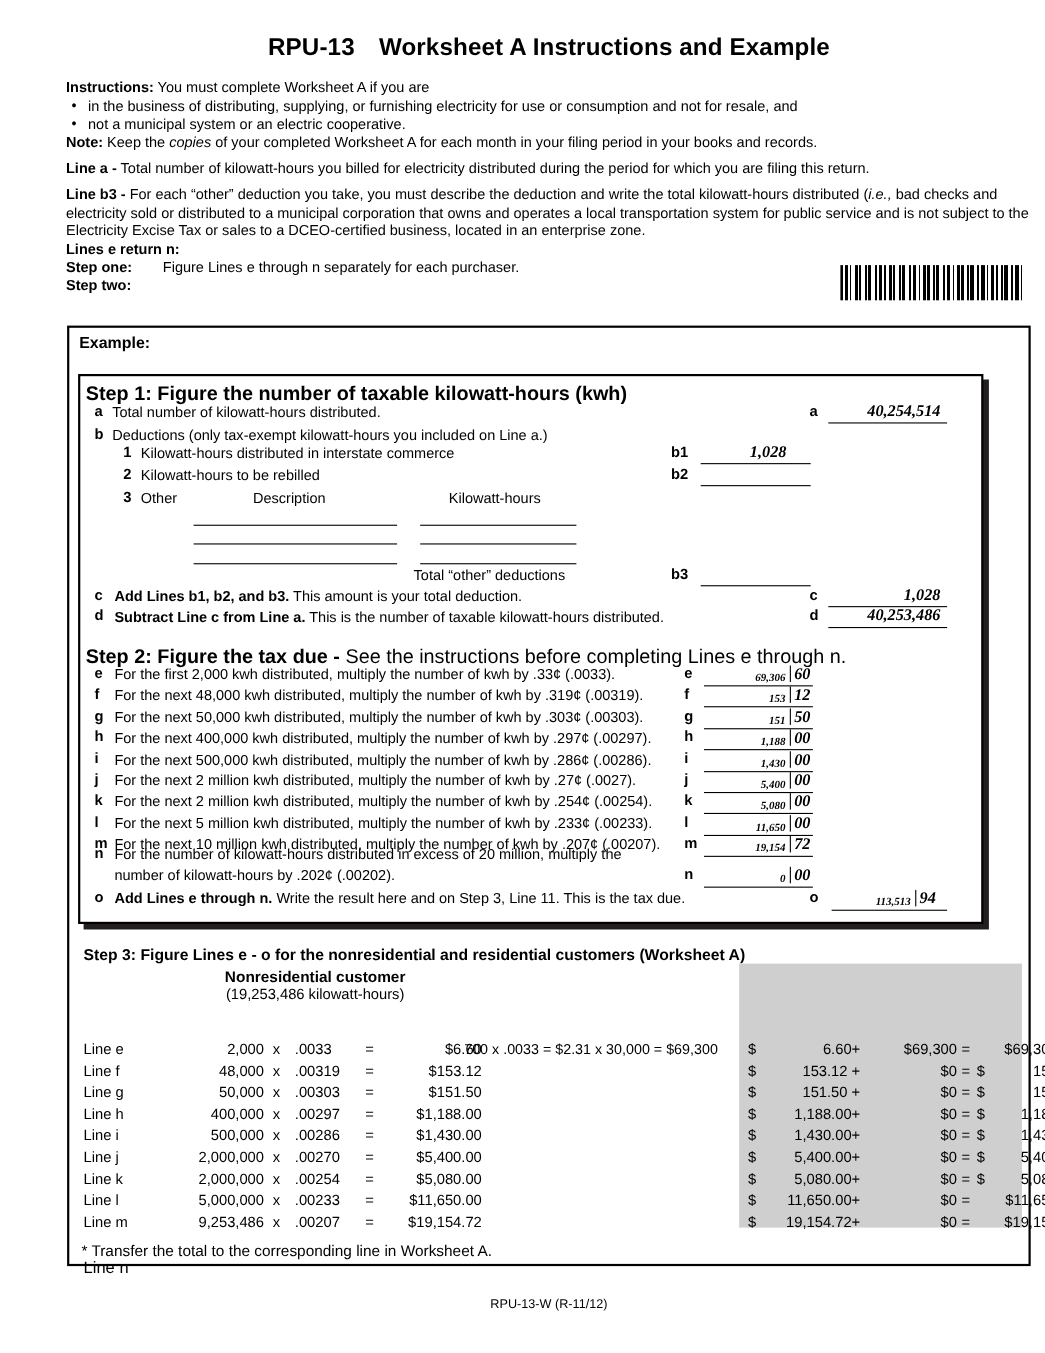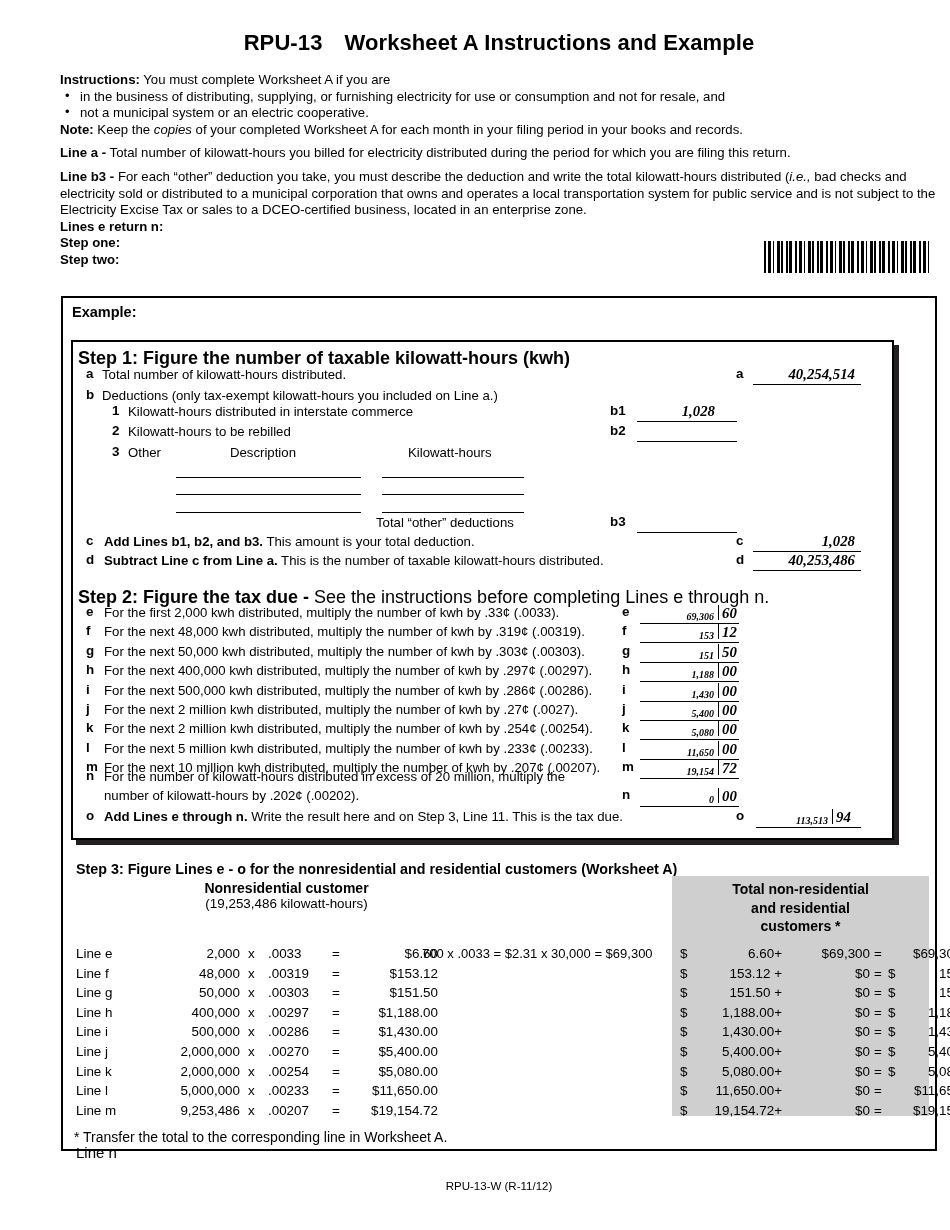--- a/index.html
+++ b/index.html
@@ -241,20 +241,21 @@
     <p>
       <span class="b">Line a -</span><span> Total number of kilowatt-hours you billed for electricity distributed during the period for which you are filing this return.</span>
     </p>
     <div class="spacer6"></div>
     <p>
       <span class="b">Line b3 -</span><span> For each “other” deduction you take, you must describe the deduction and write the total kilowatt-hours distributed (</span><span class="it">i.e.,</span><span> bad checks and electricity sold or distributed to a municipal corporation that owns and operates a local transportation system for public service and is not subject to the Electricity Excise Tax or sales to a DCEO-certified business, located in an enterprise zone.</span>
     </p>
     <p class="b">Lines e return n:</p>
     <div class="steprow">
       <span class="lbl">Step one:</span>
+      <span>Figure Lines e through n separately for each purchaser.</span>
     </div>
     <div class="steprow">
       <span class="lbl">Step two:</span>
     </div>
   </div>
 
   <div class="barcode"></div>
 
   <div class="outerbox"></div>
   <div class="example-label">Example:</div>
@@ -425,25 +426,20 @@
 
   <div class="step3title">Step 3:  Figure Lines e - o for the nonresidential and residential customers (Worksheet A)</div>
 
   <div class="colhead" style="left:130px; top:880px; width:265px;">
     <span class="big">Nonresidential customer</span>
     <span class="sub">(19,253,486 kilowatt-hours)</span>
   </div>
 
 
   <div class="graybox"></div>
-  <div class="grayhead">
-    <span style="display:block;">Total non-residential</span>
-    <span style="display:block;">and residential</span>
-    <span style="display:block;">customers *</span>
-  </div>
 
   <div class="resid">700 x .0033 = $2.31 x 30,000 = $69,300</div>
 
   <div id="step3-nonres-rows">
       <div class="lrow" style="left: 52px; top: 946px;">
         <span class="lbl">Line e</span>
         <span class="kwh">2,000</span>
         <span class="x">x</span>
         <span class="rate">.0033</span>
         <span class="eq">=</span>

